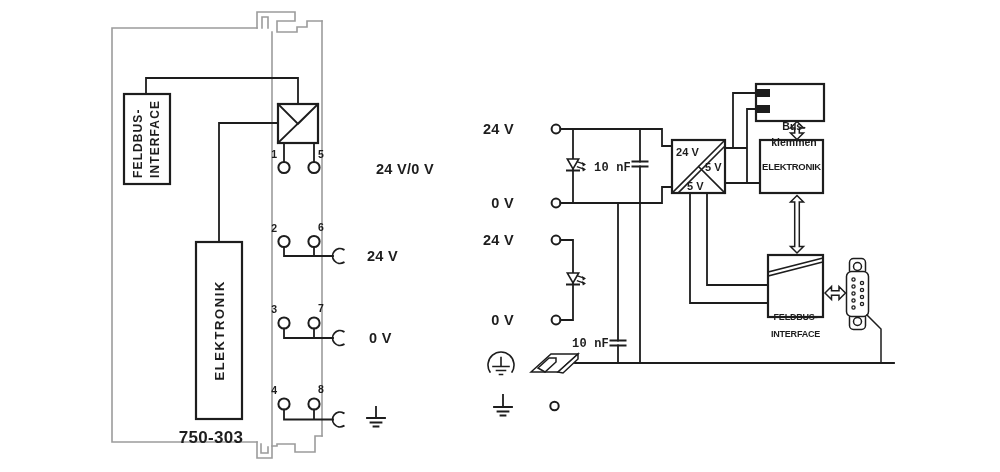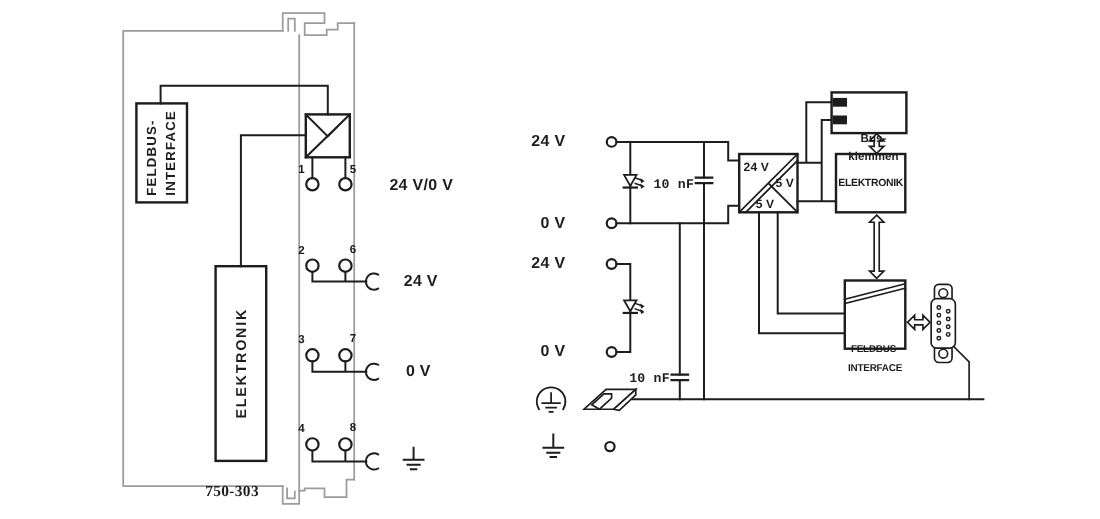--- a/index.html
+++ b/index.html
@@ -193,32 +193,32 @@
 
   <div class="vbox" style="left:124px;top:94px;width:46px;height:90px;">
     <div class="vtext vt-feldbus">
       <div>FELDBUS-</div>
       <div>INTERFACE</div>
     </div>
   </div>
   <div class="vbox" style="left:196px;top:242px;width:46px;height:177px;">
     <div class="vtext vt-elektronik">ELEKTRONIK</div>
   </div>
-  <div class="lbl ctr" style="left:176px;top:441px;width:70px;font-size:14px;letter-spacing:.3px;font-family:Liberation Serif, serif;">750-303</div>
+  <div class="lbl ctr" style="left:176px;top:429px;width:70px;font-size:17px;letter-spacing:.3px;">750-303</div>
 
   <div class="lbl lbl-num ra" style="left:263px;top:149px;width:14px;">1</div>
   <div class="lbl lbl-num" style="left:318px;top:149px;">5</div>
   <div class="lbl lbl-num ra" style="left:263px;top:223px;width:14px;">2</div>
   <div class="lbl lbl-num" style="left:318px;top:222px;">6</div>
   <div class="lbl lbl-num ra" style="left:263px;top:304px;width:14px;">3</div>
   <div class="lbl lbl-num" style="left:318px;top:303px;">7</div>
   <div class="lbl lbl-num ra" style="left:263px;top:385px;width:14px;">4</div>
   <div class="lbl lbl-num" style="left:318px;top:384px;">8</div>
 
-  <div class="lbl lbl-lg" style="left:354px;top:162px;">24 V/0 V</div>
+  <div class="lbl lbl-lg" style="left:376px;top:162px;">24 V/0 V</div>
   <div class="lbl lbl-lg" style="left:367px;top:249px;">24 V</div>
   <div class="lbl lbl-lg" style="left:369px;top:331px;">0 V</div>
 
   <div class="lbl lbl-lg ra" style="left:462px;top:122px;width:52px;">24 V</div>
   <div class="lbl lbl-lg ra" style="left:462px;top:196px;width:52px;">0 V</div>
   <div class="lbl lbl-lg ra" style="left:462px;top:233px;width:52px;">24 V</div>
   <div class="lbl lbl-lg ra" style="left:462px;top:313px;width:52px;">0 V</div>
 
   <div class="lbl lbl-md ra" style="left:577px;top:162px;width:54px;">10 nF</div>
   <div class="lbl lbl-md ra" style="left:555px;top:338px;width:54px;">10 nF</div>

